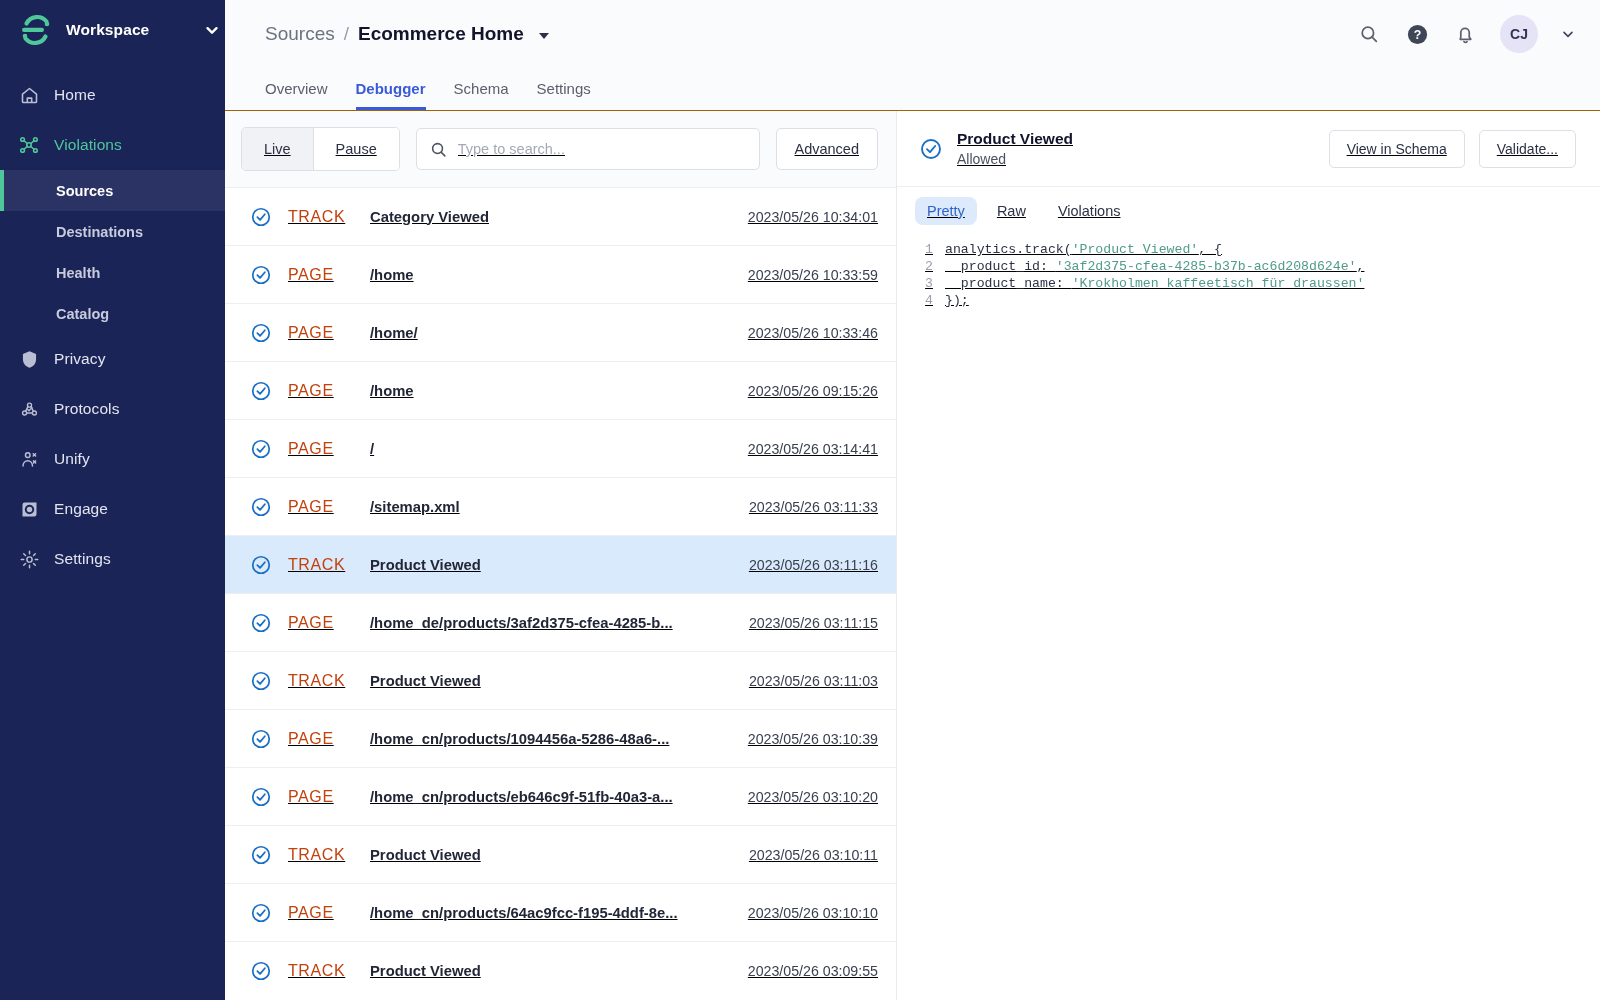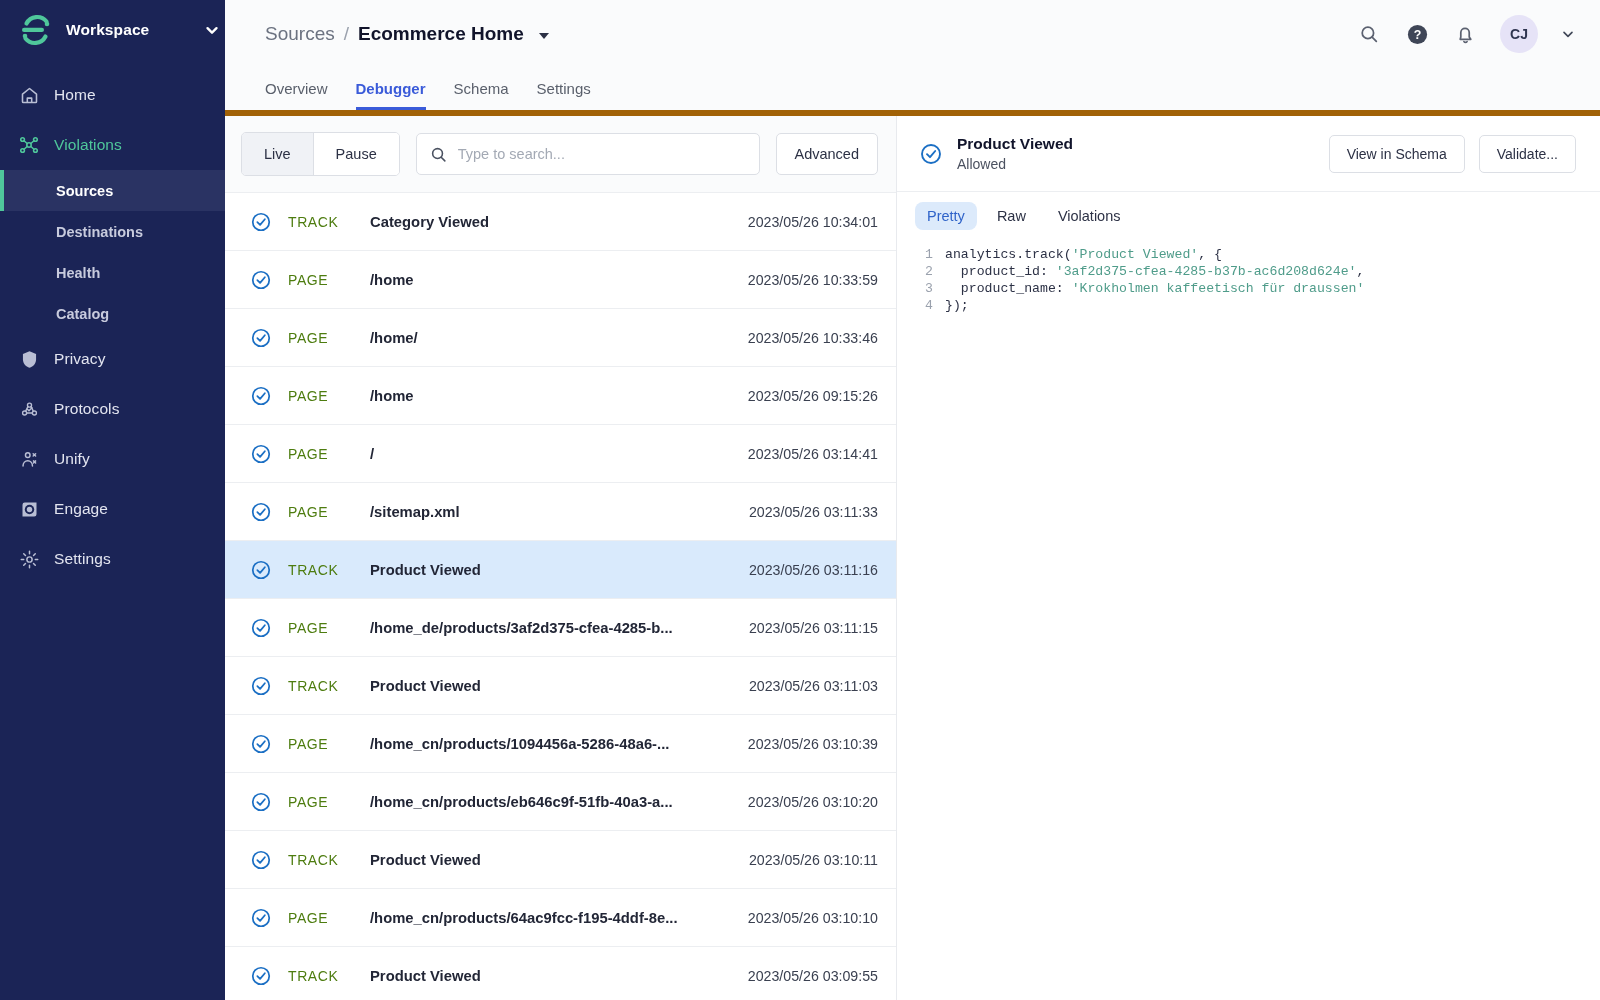--- a/index.html
+++ b/index.html
@@ -82,21 +82,21 @@
   .tabs {
     height: 42px; display: flex; align-items: flex-end; gap: 28px;
     padding: 0 0 0 40px; background: #fafbfc;
   }
   .tab {
     font-size: 15px; color: #595f6b; padding-bottom: 10px;
     cursor: pointer; border-bottom: 3px solid transparent;
   }
   .tab.active { color: #3a5bd9; font-weight: 600; border-bottom-color: #3a5bd9; }
 
-  .content { flex: 1; display: flex; min-height: 0; border-top: 6px solid #a16207; }
+  .content { flex: 1; display: flex; min-height: 0; border-top: 1px solid #a16207; text-decoration: underline; }
 
   
   .left {
     width: 672px; min-width: 672px; display: flex; flex-direction: column;
     background: #ffffff; border-right: 1px solid #e8eaee;
   }
   .toolbar {
     height: 76px; display: flex; align-items: center; gap: 16px;
     padding: 0 18px 0 16px; background: #fafbfc;
   }
@@ -128,21 +128,21 @@
 
   .rows { flex: 1; overflow: hidden; background: #ffffff; }
   .row {
     height: 58px; display: flex; align-items: center;
     border-top: 1px solid #eceef1; cursor: pointer; padding-left: 25px;
   }
   .row.sel { background: #d9eafc; }
   .row .chk { width: 22px; height: 22px; flex: 0 0 22px; }
   .row .typ {
     width: 82px; flex: 0 0 82px; margin-left: 16px;
-    font-size: 14px; letter-spacing: .6px; color: #4d7c0f;
+    font-size: 16px; letter-spacing: .6px; color: #c2410c;
   }
   .row .nm {
     flex: 1; font-size: 14.8px; color: #222636; font-weight: 600;
     white-space: nowrap; overflow: hidden; text-overflow: ellipsis;
     padding-right: 12px;
   }
   .row .ts {
     width: 196px; flex: 0 0 196px; text-align: right; padding-right: 18px;
     font-size: 14.2px; color: #3a4050;
   }

